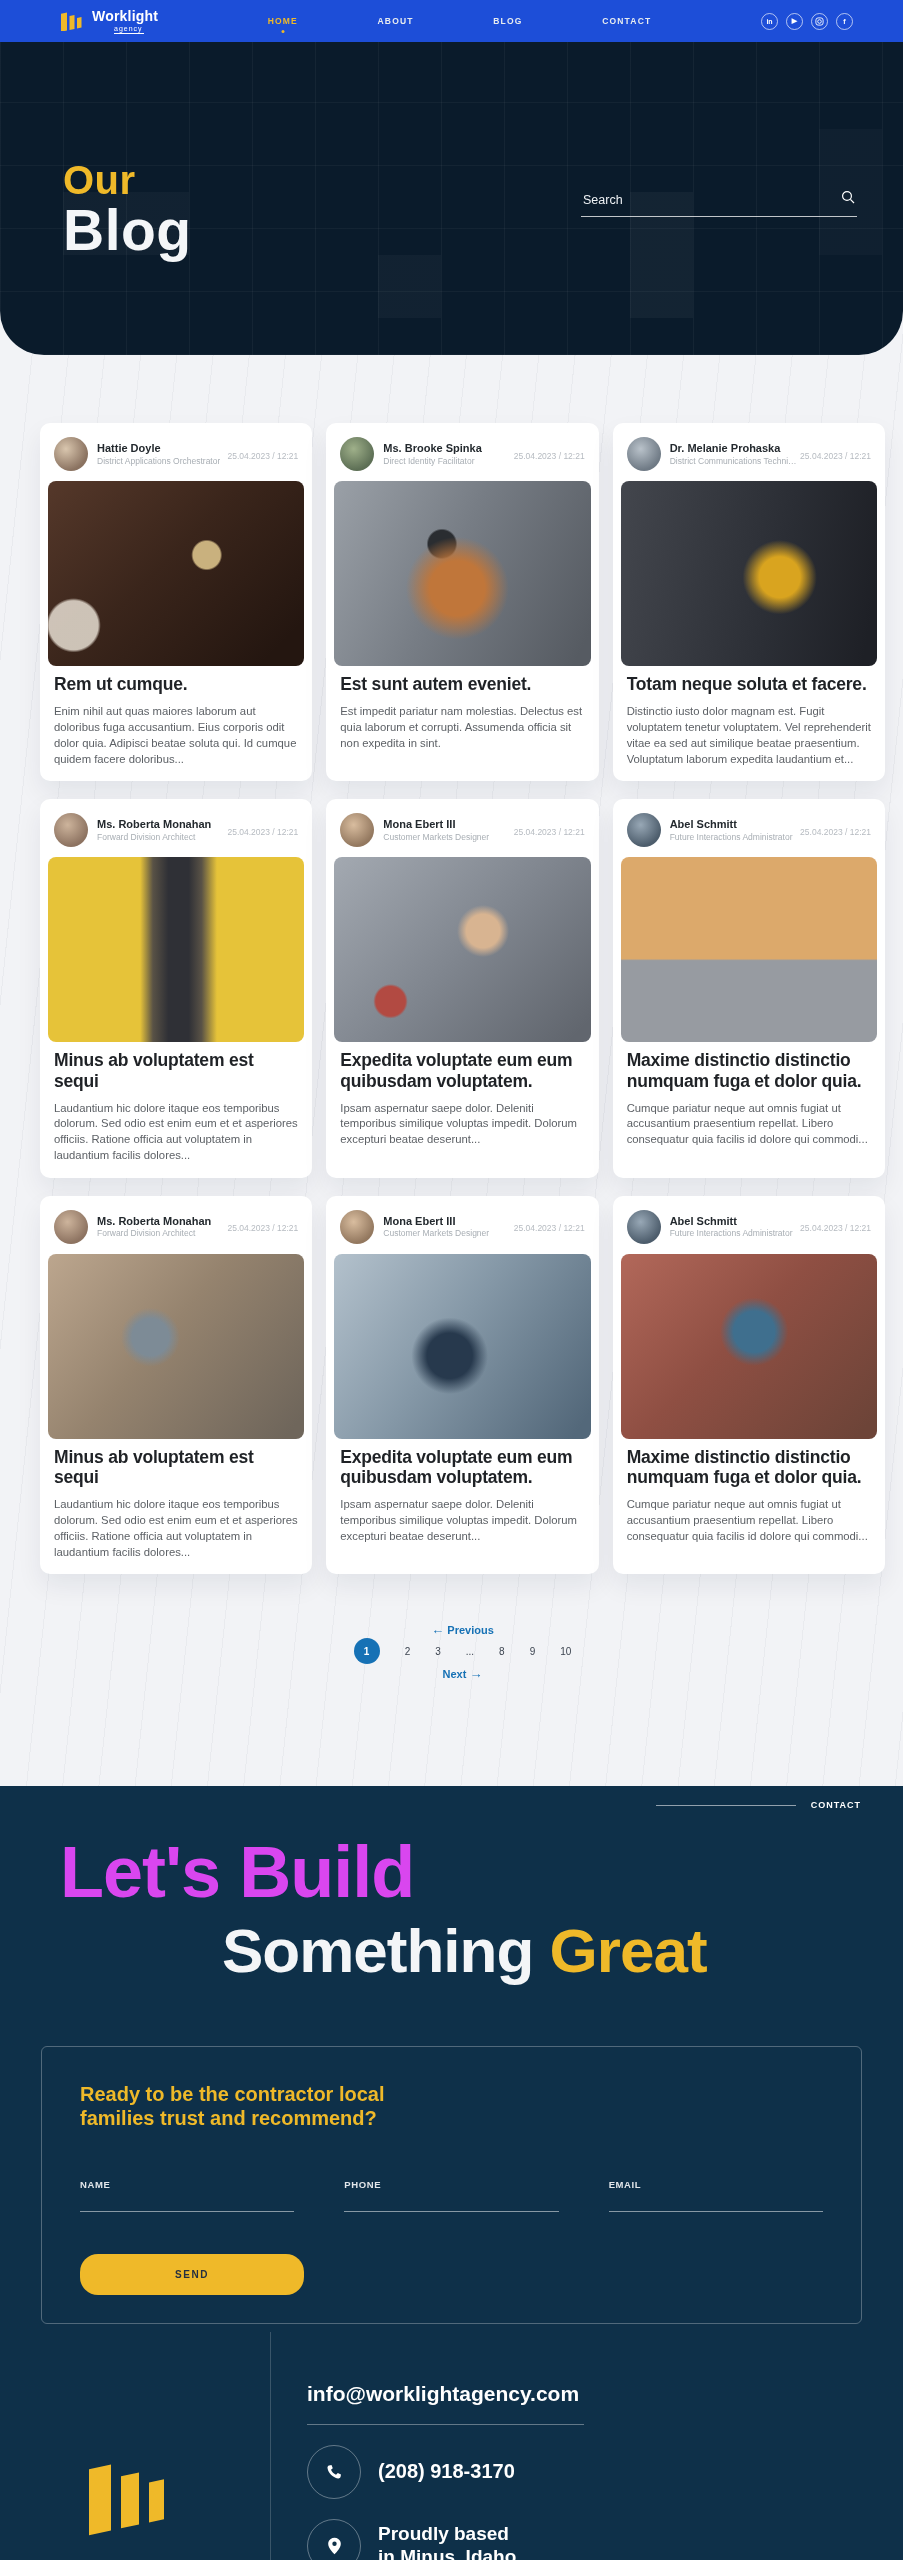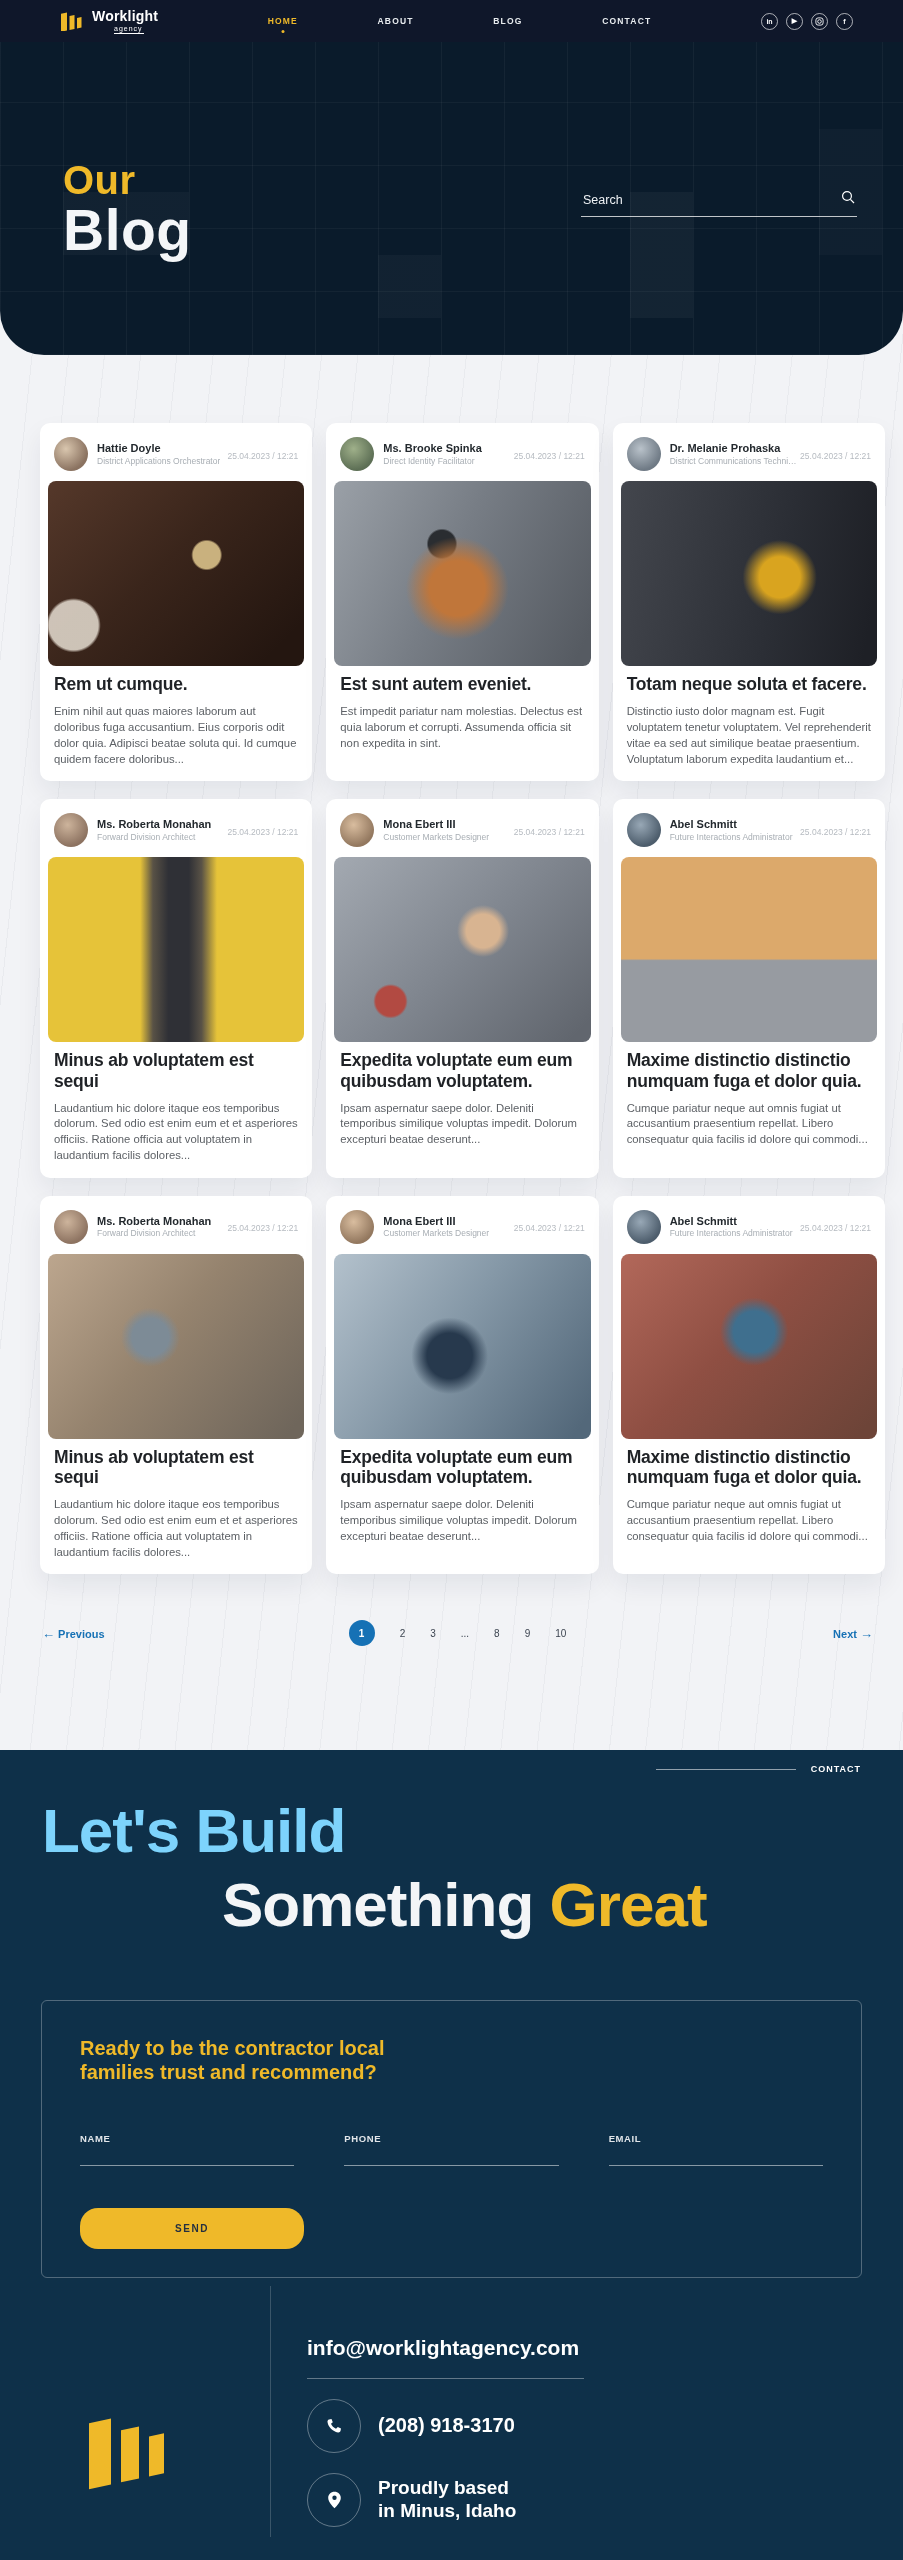--- a/index.html
+++ b/index.html
@@ -1,21 +1,21 @@
 <!DOCTYPE html>
 <html><head>
 <meta charset="utf-8">
 <style>
   * { box-sizing: border-box; margin: 0; padding: 0; }
   html,body { width: 903px; background: #fff; font-family: "Liberation Sans", sans-serif; }
   .page { width: 903px; position: relative; }
 
   
   header.top {
-    background: #0f172a; height: 42px; display: flex; align-items: center;
+    background: #1d4ed8; height: 42px; display: flex; align-items: center;
     padding: 0 50px 0 60px; position: relative; z-index: 3;
   }
   .brand { display: flex; align-items: center; gap: 6px; }
   .brand-text { color: #fff; line-height: 1; }
   .brand-name { font-size: 14px; font-weight: 700; letter-spacing: .2px; }
   .brand-sub { display: block; font-size: 7px; letter-spacing: 1px; margin: 1px 0 0 22px; border-bottom: 1px solid #fff; padding-bottom: 1px; width: 30px; }
   nav.main { display: flex; flex: 1; justify-content: space-evenly; margin: 0 30px; }
   nav.main a { color: #e8ecef; font-size: 8.5px; letter-spacing: 1.2px; text-decoration: none; position: relative; font-weight: 700; }
   nav.main a.active { color: #EFB929; }
   nav.main a.active::after { content:""; position: absolute; left: 50%; transform: translateX(-50%); top: 14px; width: 3px; height: 3px; border-radius: 50%; background: #EFB929; }
@@ -93,37 +93,37 @@
   .im6 { background: linear-gradient(180deg, #dca96b 0 55%, #979ba1 56%),
          repeating-linear-gradient(90deg, transparent 0 78%, rgba(240,240,240,.55) 78% 80%, transparent 80% 100%); }
   .im7 { background: radial-gradient(circle at 40% 45%, #7d8b96 0 10%, transparent 16%),
          linear-gradient(130deg, #bca68e, #95836e 45%, #6f665b 95%); }
   .im8 { background: radial-gradient(circle at 45% 55%, #27394d 0 13%, transparent 22%),
          linear-gradient(125deg, #b3c1cc, #8598a7 45%, #53687a 95%); }
   .im9 { background: radial-gradient(circle at 52% 42%, #3f6f8e 0 12%, transparent 20%),
          linear-gradient(135deg, #b2685a, #8f4f43 45%, #6d4438 95%); }
 
   
-  .pagination { display: flex; align-items: center; margin: 46px 12px 0 2px; padding-bottom: 104px; }
+  .pagination { display: flex; align-items: center; margin: 46px 2px 0 2px; padding-bottom: 104px; flex-direction: column; }
   .pag-side { flex: 1; }
   .pag-side.right { text-align: right; }
   .pag-link { color: #1671B5; font-size: 11px; font-weight: 700; cursor: pointer; }
   .pag-link .arr { font-size: 13px; }
   .pages { display: flex; align-items: center; gap: 25px; }
   .pg { font-size: 10px; color: #3c4450; cursor: pointer; }
   .pg.active { width: 26px; height: 26px; border-radius: 50%; background: #1671B5; color: #fff;
     display: flex; align-items: center; justify-content: center; font-weight: 700; }
 
   
   .contact { background: #0E3049; color: #fff; padding-bottom: 26px; }
   .c-label-row { display: flex; justify-content: flex-end; align-items: center; padding: 14px 42px 0 0; height: 24px; }
   .c-label-row .ln { width: 140px; height: 1px; background: rgba(255,255,255,.55); margin-right: 15px; }
   .c-label { font-size: 9px; letter-spacing: 1px; font-weight: 700; color: #fff; }
   .big-heading { line-height: 1; margin-top: 26px; }
-  .big-heading .l1 { margin-left: 42px; font-size: 62px; font-weight: 800; color: #7dd3fc; letter-spacing: -1px; }
+  .big-heading .l1 { margin-left: 60px; font-size: 72px; font-weight: 800; color: #d946ef; letter-spacing: -1px; }
   .big-heading .l2 { margin-left: 222px; font-size: 62px; font-weight: 800; color: #F3F5F7; letter-spacing: -1px; margin-top: 12px; }
   .big-heading .accent { color: #EFB929; }
 
   .form-box { margin: 64px 41px 0 41px; border: 1px solid rgba(255,255,255,.28); border-radius: 6px;
     padding: 36px 38px 28px 38px; }
   .form-box h4 { color: #EFB929; font-size: 20px; font-weight: 800; width: 360px; line-height: 1.18; }
   .fields { display: flex; gap: 50px; margin-top: 48px; }
   .field { flex: 1; }
   .field label { display: block; font-size: 9.5px; letter-spacing: .6px; color: #e2e6ea; font-weight: 700; }
   .field input { width: 100%; background: transparent; border: none; border-bottom: 1px solid rgba(255,255,255,.5);

